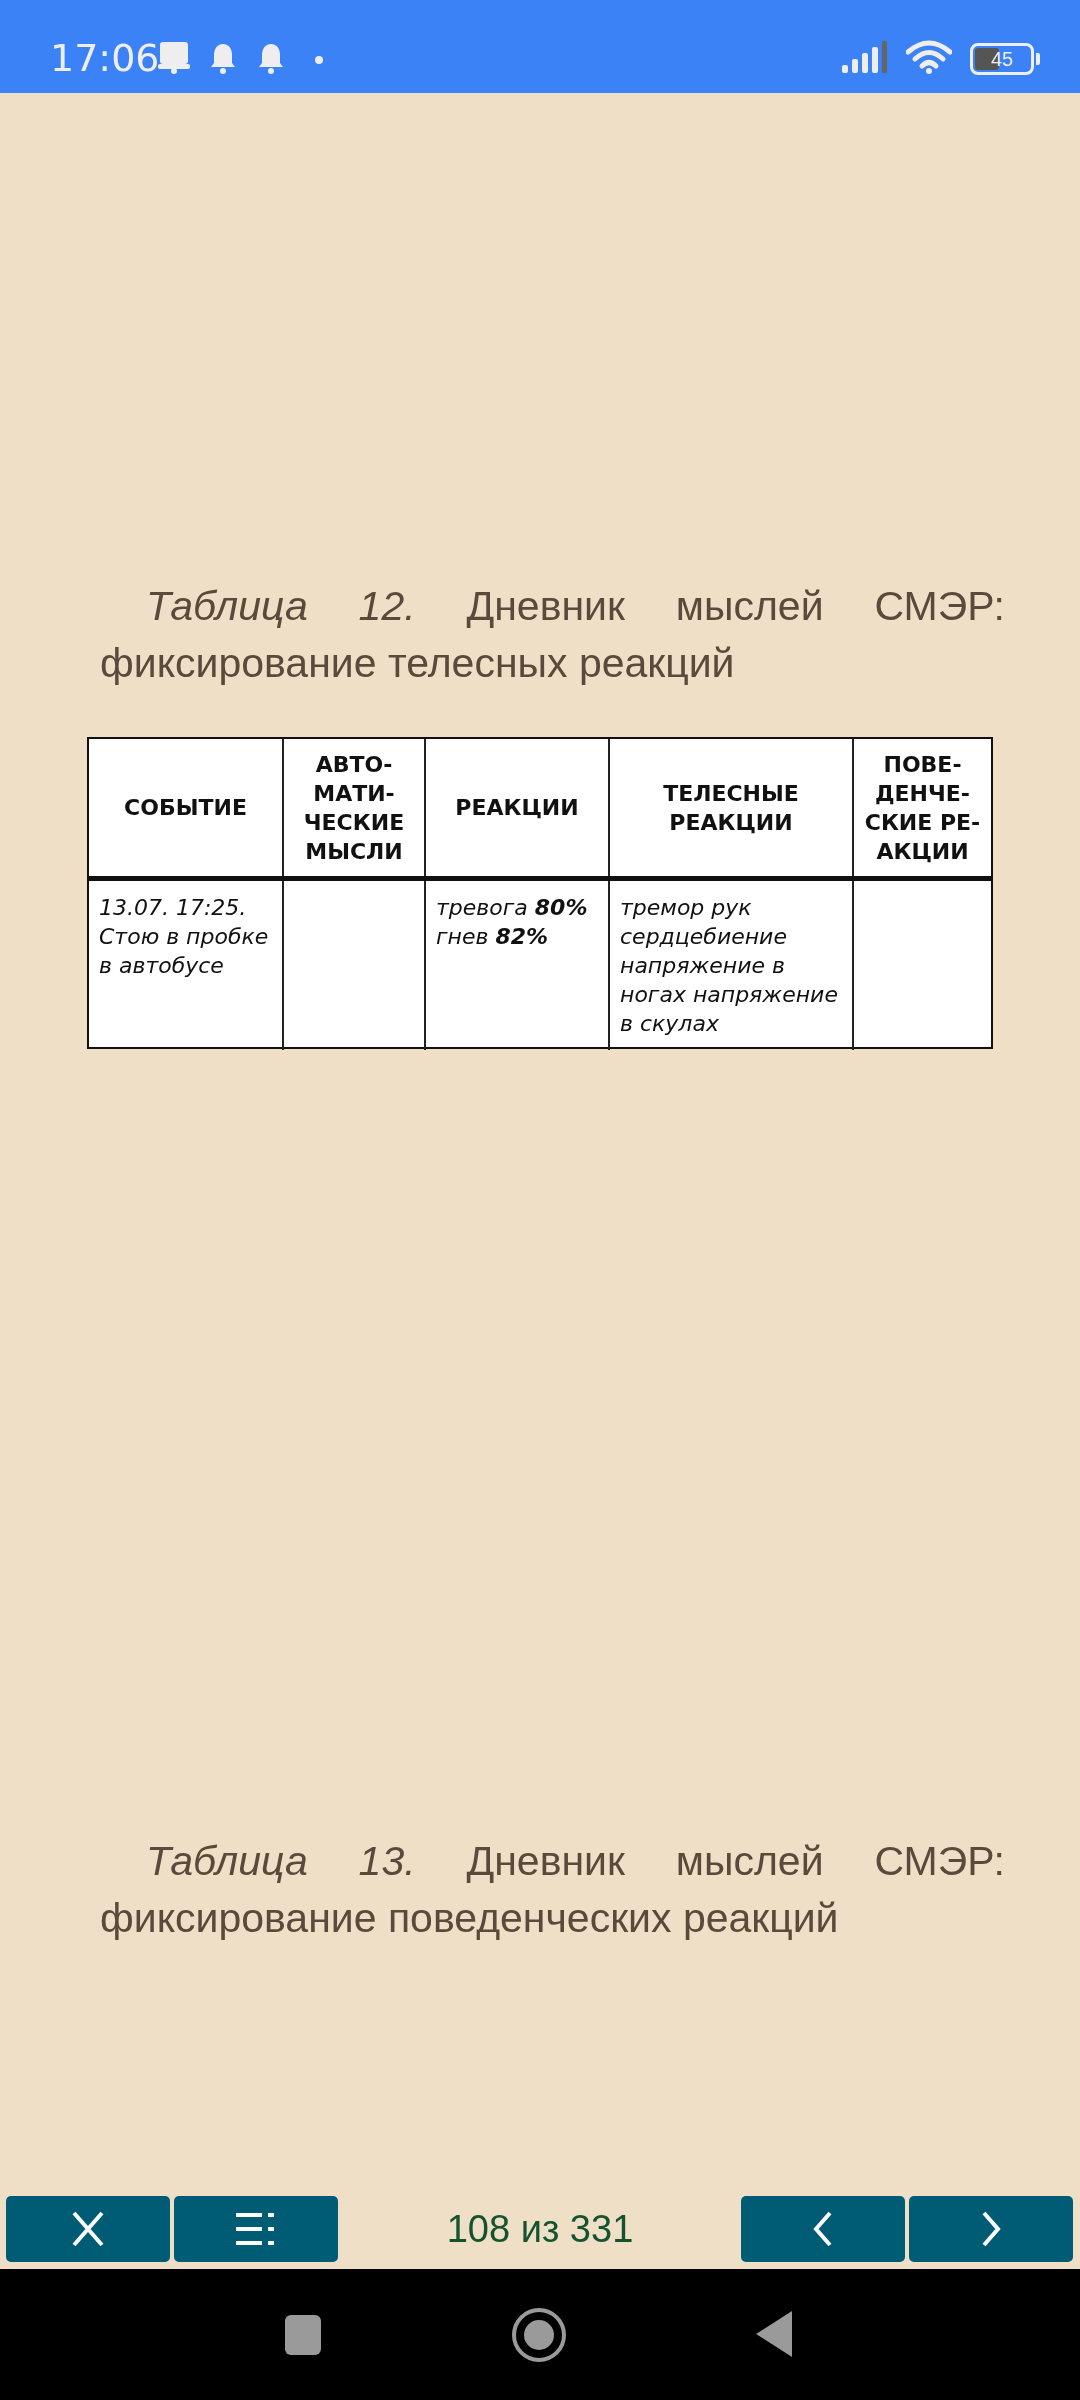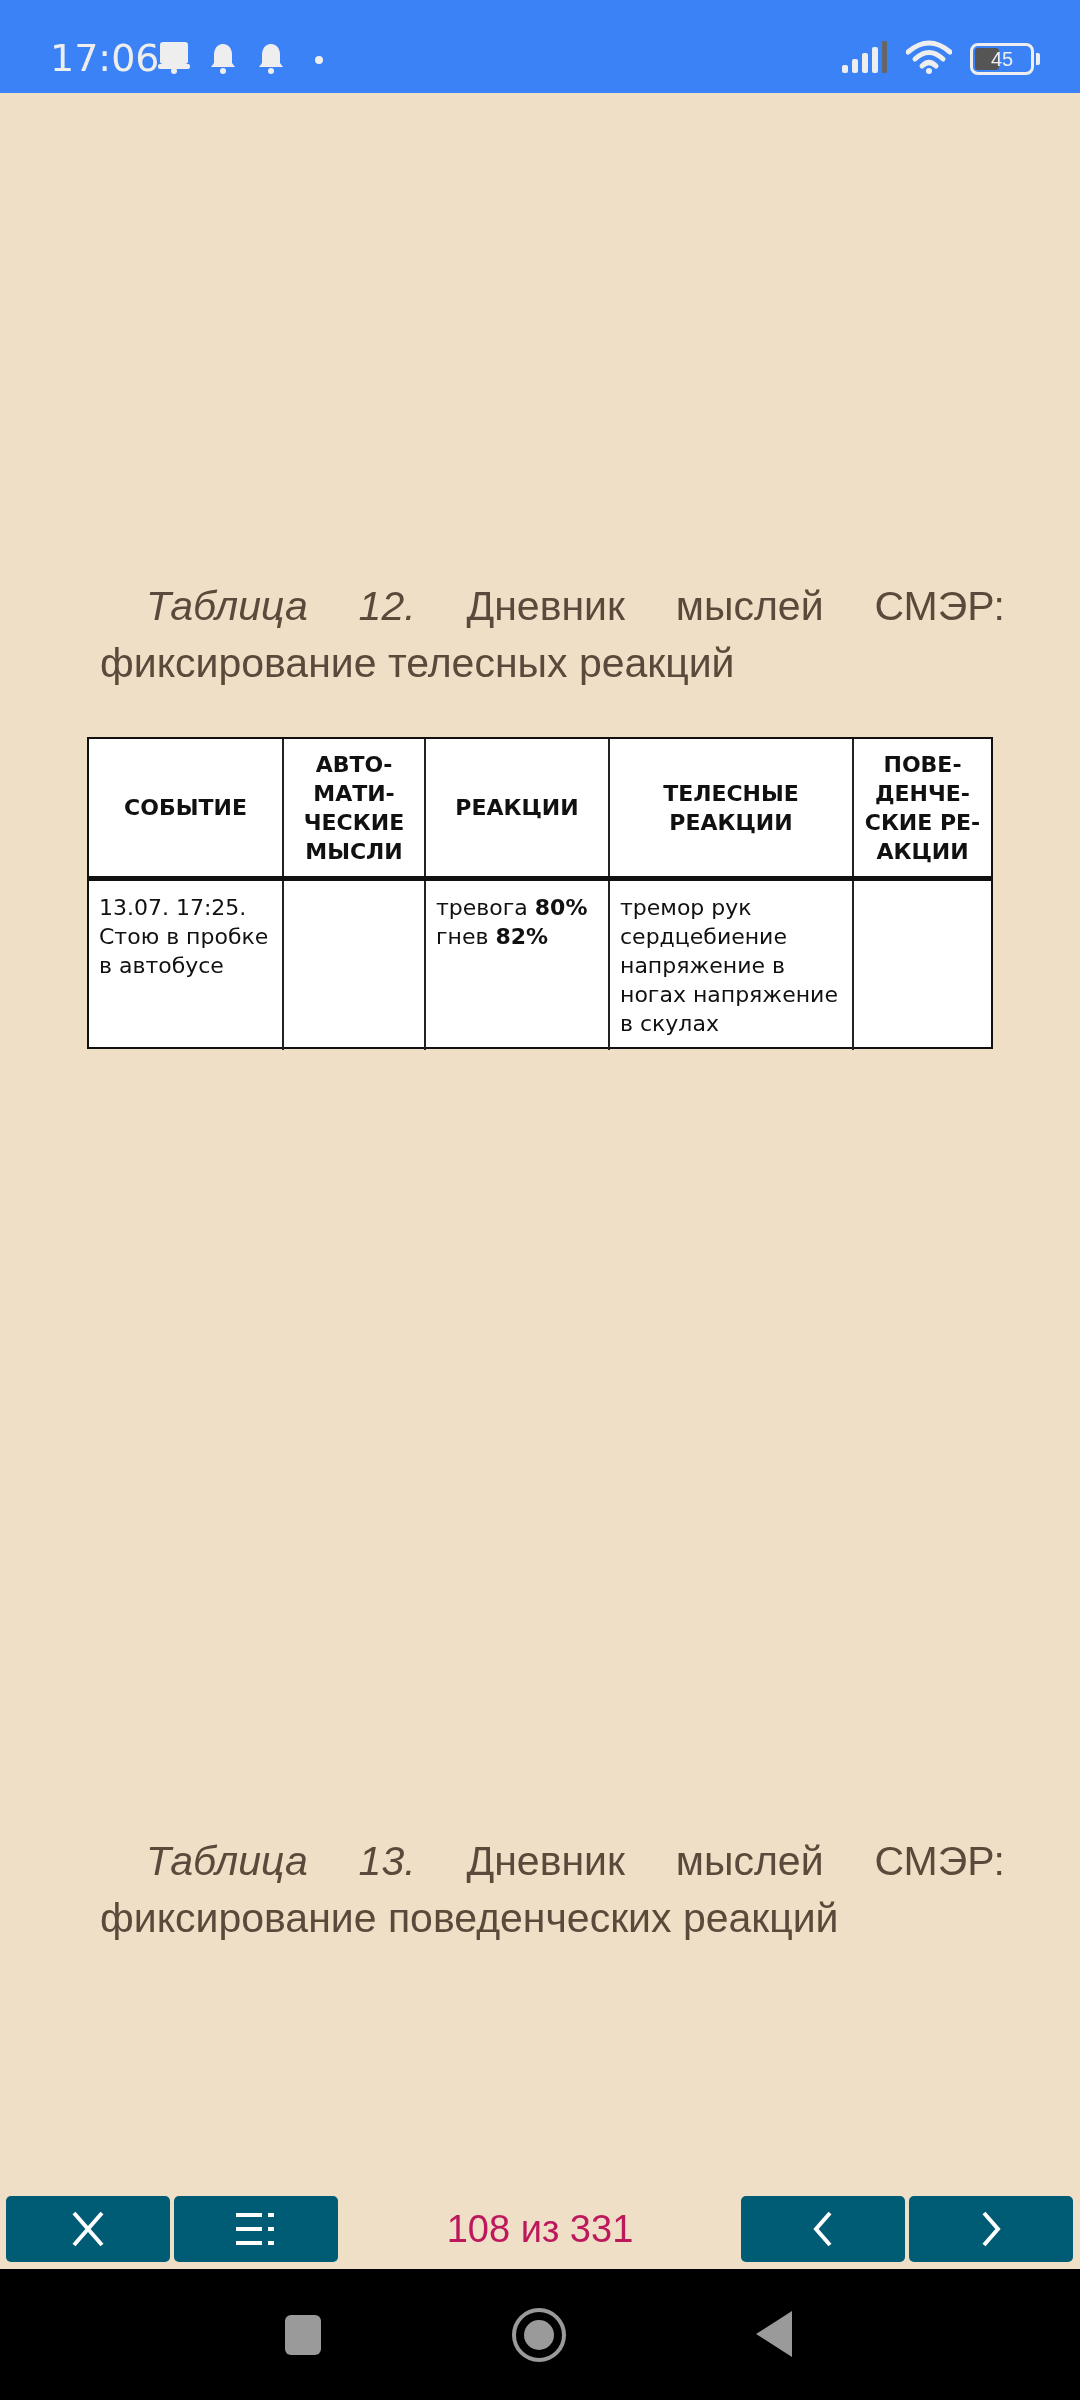--- a/index.html
+++ b/index.html
@@ -17,31 +17,31 @@
   .text { font-family:"Liberation Sans", sans-serif; font-size:38px; line-height:57px; }
   .p1 { position:absolute; left:100px; top:90px; }
   .caption { position:absolute; left:100px; width:905px; font-size:41px; line-height:57px; text-align:justify; text-indent:46px; }
   .caption i { font-style:italic; }
   .cap1 { top:485px; }
   .cap2 { top:1740px; }
 
   .table-img { position:absolute; left:87px; top:644px; width:906px; height:312px; background:#fff; border:2px solid #111; box-sizing:border-box; }
   table { border-collapse:collapse; width:100%; height:100%; font-family:"DejaVu Sans", sans-serif; color:#111; }
   th { font-size:22px; font-weight:bold; border-right:2px solid #222; border-bottom:5px solid #111; height:137px; line-height:29px; padding:0 4px; }
-  td { font-size:22px; border-right:2px solid #222; vertical-align:top; padding:12px 10px; line-height:29px; }
+  td { font-size:22px; font-style:italic; border-right:2px solid #222; vertical-align:top; padding:12px 10px; line-height:29px; }
   th:last-child, td:last-child { border-right:none; }
 
   .para { position:absolute; left:100px; top:1115px; width:905px; font-size:41px; line-height:57px; text-align:justify; }
   .para b { color:#5a4533; }
   .para .ind { display:inline-block; width:46px; }
   .para i { font-style:italic; }
 
   .bottombar { position:absolute; left:0; top:2193px; width:1080px; height:76px; }
   .btn { position:absolute; top:3px; height:66px; width:164px; background:#005b75; border-radius:5px; display:flex; align-items:center; justify-content:center; color:#fff; }
-  .pager { position:absolute; left:340px; width:400px; top:15px; text-align:center; font-size:38px; color:#be185d; font-family:"Liberation Sans", sans-serif; }
+  .pager { position:absolute; left:340px; width:400px; top:15px; text-align:center; font-size:38px; color:#14532d; font-family:"Liberation Sans", sans-serif; }
 
   .navbar { position:absolute; left:0; top:2269px; width:1080px; height:131px; background:#000; }
   .nav-item { position:absolute; top:44px; }
 </style>
 </head>
 <body>
 
 <div class="statusbar">
   <div class="sb-time">17:06</div>
   <div class="sb-icons-left" style="left:158px;top:40px;">

